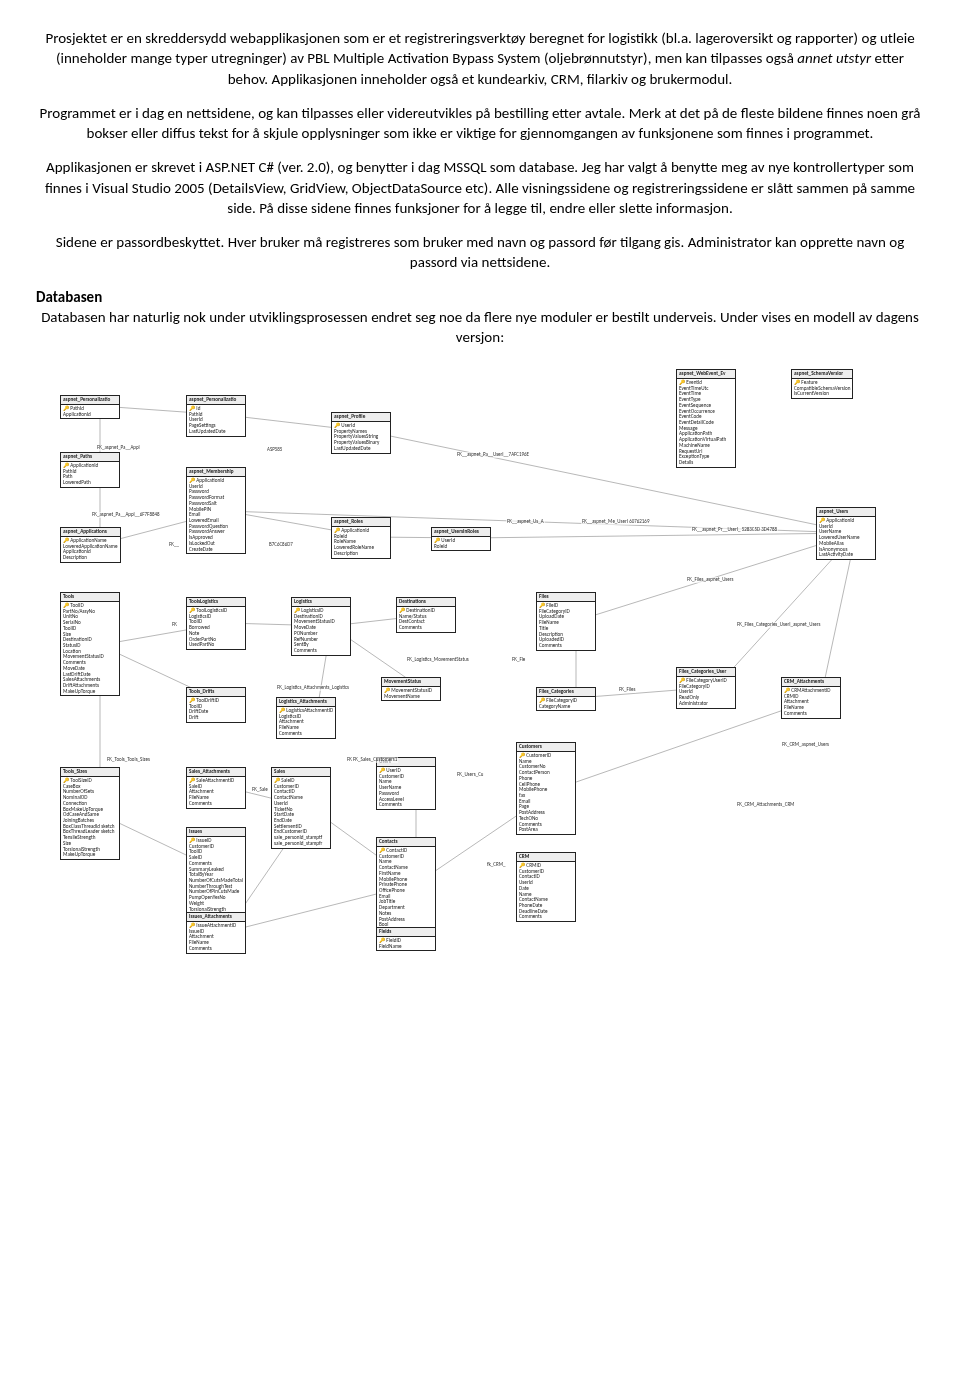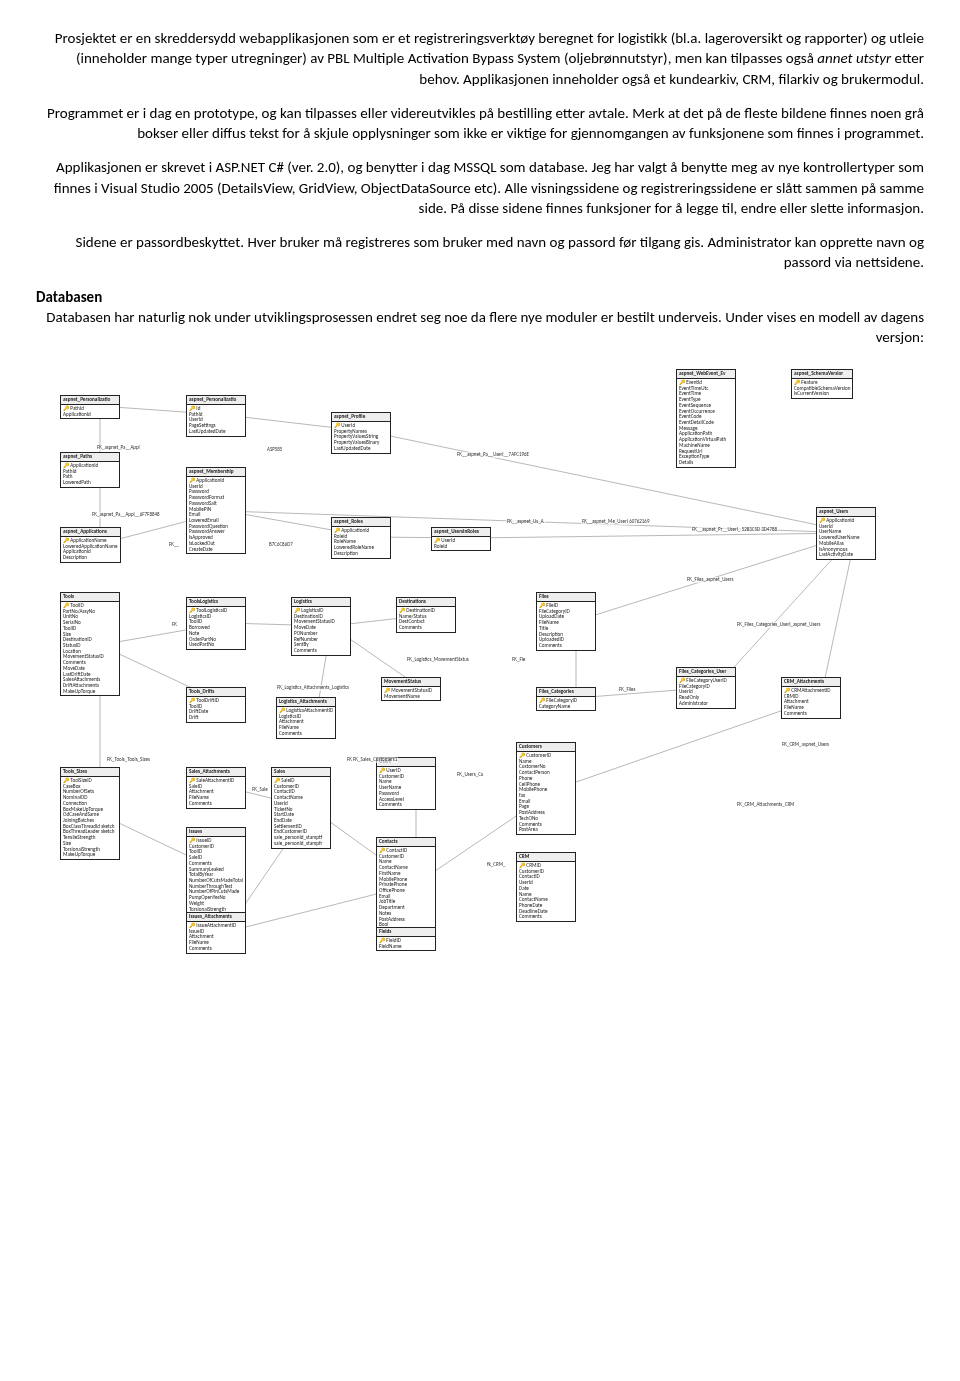--- a/index.html
+++ b/index.html
@@ -7,21 +7,21 @@
     font-size: 15px;
     line-height: 1.35;
     color: #000;
     background: #fff;
     margin: 0;
     padding: 28px 36px;
     width: 960px;
     box-sizing: border-box;
   }
   p { margin: 0 0 14px 0; }
-  .para { text-align: right; }
+  .para { text-align: center; }
   .italic { font-style: italic; }
   .section-head {
     font-weight: bold;
     margin-bottom: 0;
   }
   .diagram-wrap {
     margin-top: 20px;
     width: 870px;
     height: 570px;
     position: relative;
@@ -65,21 +65,21 @@
     stroke-width: 0.6;
   }
 </style>
 </head>
 <body>
 
 <p class="para">
   <span>Prosjektet er en skreddersydd webapplikasjonen som er et registreringsverktøy beregnet for logistikk (bl.a. lageroversikt og rapporter) og utleie (inneholder mange typer utregninger) av PBL Multiple Activation Bypass System (oljebrønnutstyr), men kan tilpasses også </span><span class="italic">annet utstyr</span><span> etter behov. Applikasjonen inneholder også et kundearkiv, CRM, filarkiv og brukermodul.</span>
 </p>
 
-<p class="para">Programmet er i dag en prototype, og kan tilpasses eller videreutvikles på bestilling etter avtale. Merk at det på de fleste bildene finnes noen grå bokser eller diffus tekst for å skjule opplysninger som ikke er viktige for gjennomgangen av funksjonene som finnes i programmet.</p>
+<p class="para">Programmet er i dag en nettsidene, og kan tilpasses eller videreutvikles på bestilling etter avtale. Merk at det på de fleste bildene finnes noen grå bokser eller diffus tekst for å skjule opplysninger som ikke er viktige for gjennomgangen av funksjonene som finnes i programmet.</p>
 
 <p class="para">Applikasjonen er skrevet i ASP.NET C# (ver. 2.0), og benytter i dag MSSQL som database. Jeg har valgt å benytte meg av nye kontrollertyper som finnes i Visual Studio 2005 (DetailsView, GridView, ObjectDataSource etc). Alle visningssidene og registreringssidene er slått sammen på samme side. På disse sidene finnes funksjoner for å legge til, endre eller slette informasjon.</p>
 
 <p class="para">Sidene er passordbeskyttet. Hver bruker må registreres som bruker med navn og passord før tilgang gis. Administrator kan opprette navn og passord via nettsidene.</p>
 
 <p class="section-head">Databasen</p>
 <p class="para">Databasen har naturlig nok under utviklingsprosessen endret seg noe da flere nye moduler er bestilt underveis. Under vises en modell av dagens versjon:</p>
 
 <div class="diagram-wrap" id="diagram">
   <svg class="wires" id="wires">

